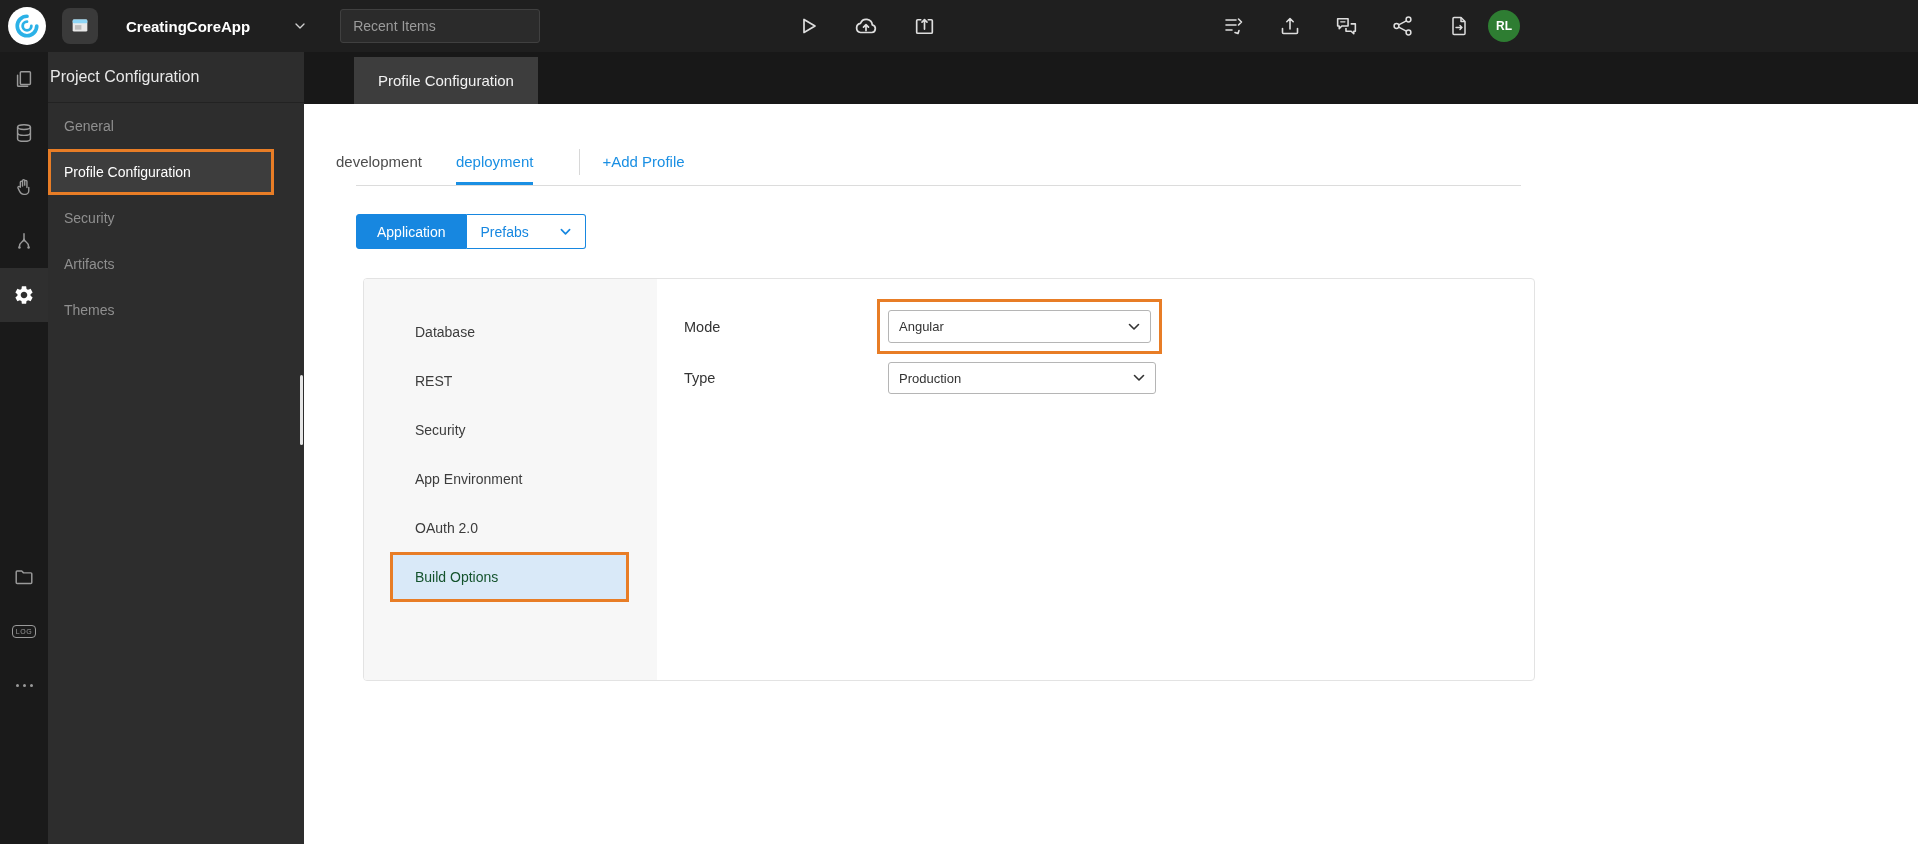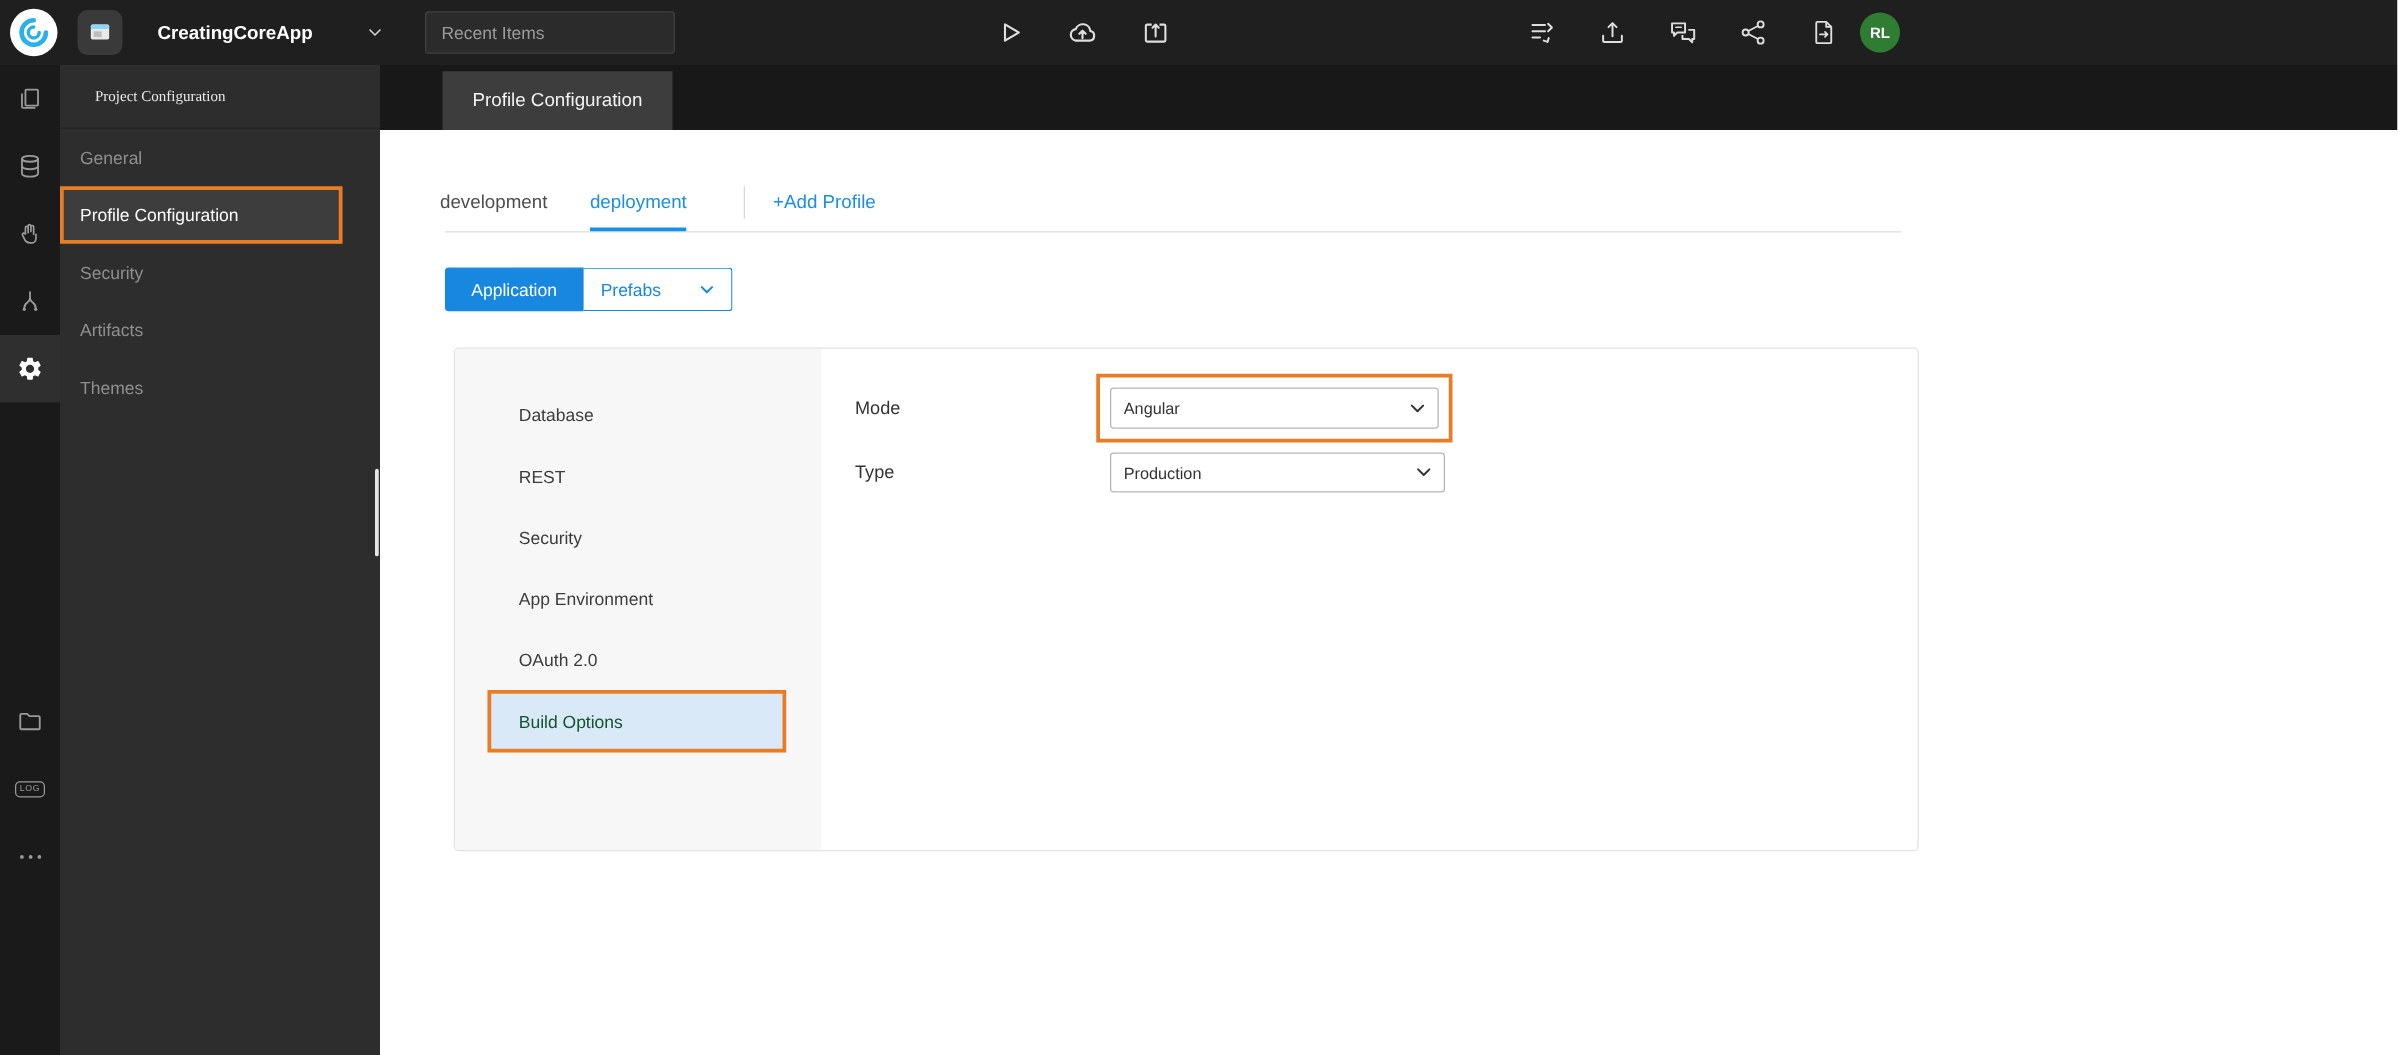--- a/index.html
+++ b/index.html
@@ -33,39 +33,39 @@
           color: #9a9a9a; cursor: pointer; }
   .rail-item.active { color: #ffffff; background: #2f2f2f; }
   .rail-bottom { margin-top: auto; margin-bottom: 132px; display: flex; flex-direction: column; align-items: center; }
   .log-chip { border: 1.5px solid #9a9a9a; border-radius: 4px; font-size: 7px; letter-spacing: 0.5px;
           padding: 2px 3px; color: #9a9a9a; }
   .dots { display: flex; gap: 4px; }
   .dots i { width: 3px; height: 3px; border-radius: 50%; background: #9a9a9a; }
 
   
   .project-panel { width: 256px; background: #2d2d2d; flex: none; position: relative; }
-  .panel-title { height: 51px; display: flex; align-items: center; padding: 0 28px; color: #e8e8e8;
-          font-size: 12px; border-bottom: 1px solid #222; font-family: Liberation Serif, serif; }
+  .panel-title { height: 51px; display: flex; align-items: center; padding: 0 2px; color: #e8e8e8;
+          font-size: 16px; border-bottom: 1px solid #222; }
   .panel-item { height: 46px; display: flex; align-items: center; padding: 0 16px; color: #8f8f8f;
           font-size: 14px; cursor: pointer; }
   .panel-item.active { background: #3d3d3d; color: #ffffff; margin-right: 30px;
           border: 3px solid #e87d26; padding: 0 13px; }
   .panel-scroll { position: absolute; right: 1px; top: 323px; width: 3px; height: 70px; background: #e6e6e6;
           border-radius: 2px; cursor: grab; }
 
   
   .main { flex: 1; display: flex; flex-direction: column; background: #fff; min-width: 0; }
   .tabstrip { height: 52px; background: #181818; display: flex; align-items: flex-end; flex: none; }
   .editor-tab { height: 47px; margin-left: 50px; background: #3d3d3d; color: #f2f2f2; font-size: 15px;
           display: flex; align-items: center; padding: 0 24px; cursor: pointer; }
 
   .content { flex: 1; background: #fff; overflow: hidden; }
 
   
-  .profile-tabs { margin-left: 48px; padding-top: 45px; display: flex; align-items: flex-end; }
+  .profile-tabs { margin-left: 32px; padding-top: 45px; display: flex; align-items: flex-end; }
   .ptab { font-size: 15px; padding-bottom: 15px; cursor: pointer; }
   .ptab.dev { color: #4d4d4d; margin-right: 34px; }
   .ptab.dep { color: #1a8fe3; border-bottom: 3px solid #1a8fe3; padding-bottom: 12px; }
   .ptab-sep { width: 1px; height: 26px; background: #d8d8d8; margin: 0 0 10px 46px; }
   .add-profile { color: #1a8fe3; font-size: 15px; margin-left: 22px; padding-bottom: 15px; cursor: pointer; }
   .rule { height: 1px; background: #dcdcdc; margin-left: 52px; width: 1165px; }
 
   
   .scope-toggle { margin: 28px 0 0 52px; display: inline-flex; }
   .btn-application { background: #1787e0; color: #fff; font-size: 14px; padding: 0 20px; height: 35px;

